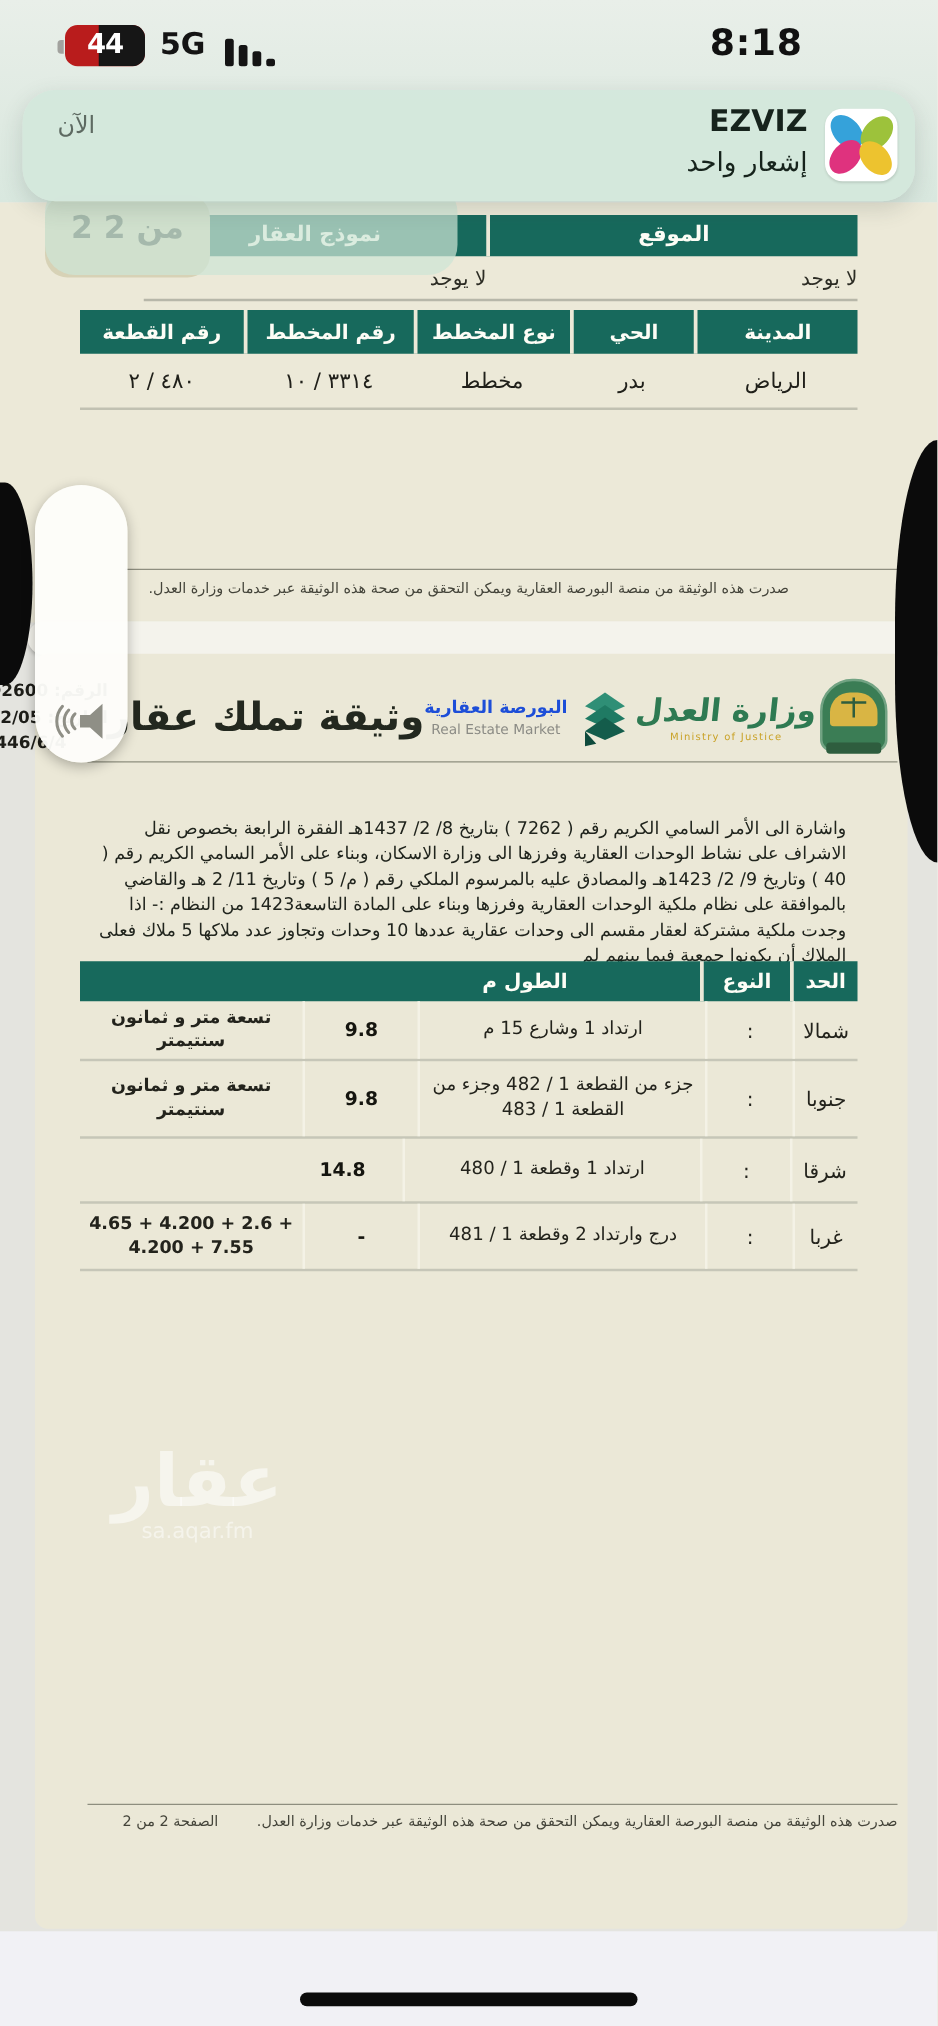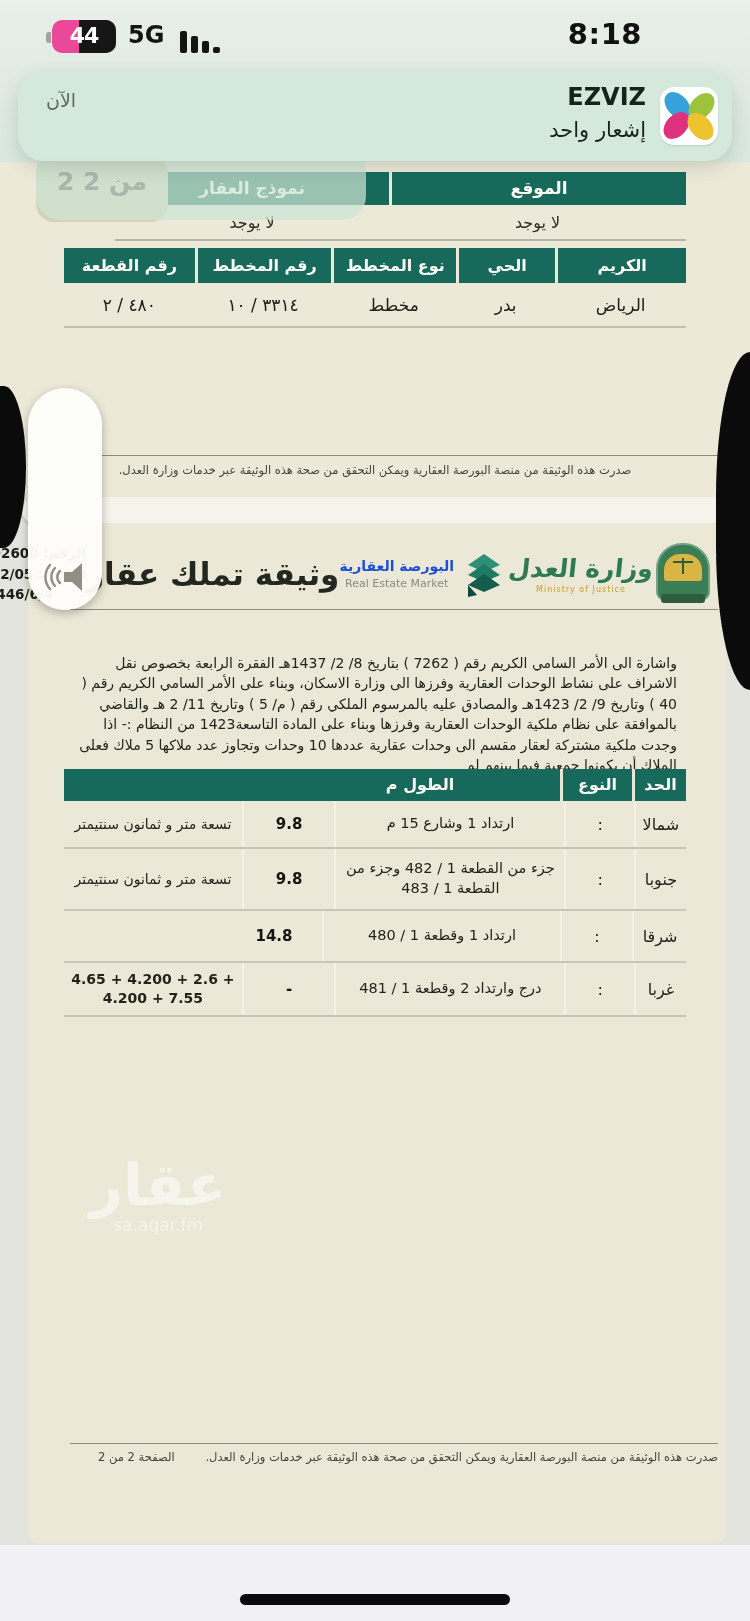--- a/index.html
+++ b/index.html
@@ -11,21 +11,21 @@
     -webkit-font-smoothing:antialiased;
   }
   .abs { position:absolute; }
 
   
   .top-backdrop { left:0; top:0; width:750px; height:162px;
     background:linear-gradient(180deg,#e9efe9 0%,#dfeae2 60%,#d9e8df 100%); }
   .statusbar { left:0; top:0; width:750px; height:70px; z-index:30; }
   .batt-tip { left:46px; top:32px; width:5px; height:11px; background:#a2a29e; border-radius:3px 0 0 3px; }
   .batt-body { left:52px; top:20px; width:64px; height:33px; border-radius:10px;
-    background:#ec4899; overflow:hidden; }
+    background:#b91c1c; overflow:hidden; }
   .batt-fill { right:0; top:0; width:58%; height:100%; background:#161616; }
   .batt-text { left:0; top:0; width:100%; height:100%; color:#fff; font-size:22px; font-weight:bold;
     text-align:center; line-height:32px; letter-spacing:-1px; position:absolute; }
   .net5g { left:128px; top:21px; font-size:24px; font-weight:bold; color:#141414; }
   .sigbars { left:180px; top:23px; height:30px; display:flex; align-items:flex-end; gap:4px; }
   .sigbars i { display:block; width:7px; background:#141414; border-radius:2px; }
   .clock { right:108px; top:17px; font-size:29px; font-weight:bold; color:#111; letter-spacing:0.5px; }
 
   
   .notif-stack2 { left:36px; top:146px; width:330px; height:74px; border-radius:24px;
@@ -57,21 +57,21 @@
     border-radius:40px 0 0 40px / 170px 0 0 170px; z-index:5; position:absolute; }
 
   
   .green { background:#17695c; color:#fdfdf6; }
   .t1a { left:115px; top:10px; width:571px; direction:rtl; position:absolute; }
   .t1a .hrow { display:flex; height:33px; }
   .t1a .hrow div { font-size:17px; font-weight:bold; text-align:center; line-height:33px; }
   .t1a .hrow div:first-child { width:52%; border-left:3px solid #ece9d8; }
   .t1a .hrow div:last-child  { width:48%; }
   .t1a .vrow { display:flex; height:36px; border-bottom:2px solid #b7b7a9; }
-  .t1a .vrow div { font-size:16px; color:#2c2c24; text-align:center; line-height:36px; }
+  .t1a .vrow div { font-size:16px; color:#2c2c24; line-height:36px; }
   .t1a .vrow div:first-child { width:52%; }
   .t1a .vrow div:last-child  { width:48%; }
 
   .t1b { left:64px; top:86px; width:622px; direction:rtl; position:absolute; }
   .t1b .hrow { display:flex; height:35px; }
   .t1b .hrow div { font-size:16px; font-weight:bold; text-align:center; line-height:35px;
     border-left:3px solid #ece9d8; }
   .t1b .hrow div:last-child { border-left:none; }
   .t1b .vrow { display:flex; height:45px; border-bottom:2px solid #c1c1b2; }
   .t1b .vrow div { font-size:17px; color:#20201a; text-align:center; line-height:45px; }
@@ -115,21 +115,21 @@
     font-size:14px; line-height:1.46; color:#20241d; }
 
   .t2 { position:absolute; top:246px; left:36px; width:622px; direction:rtl; }
   .t2 .hrow { display:flex; height:32px; }
   .t2 .hrow div { font-size:16px; font-weight:bold; text-align:center; line-height:32px;
     border-left:3px solid #ebe8d7; }
   .t2 .hrow div:last-child { border-left:none; }
   .t2 .brow { display:flex; align-items:center; border-bottom:2px solid #c6c6b8; }
   .t2 .brow > div { text-align:center; border-left:2px solid #f4f2e6; align-self:stretch;
     display:flex; align-items:center; justify-content:center; }
-  .t2 .brow > div:last-child { border-left:none; }
+  .t2 .brow > div:last-child { border-left:none;font-weight:bold; }
   .w-side{width:54px;} .w-type{width:72px;} .w-desc{width:238px;} .w-len{width:280px;}
   .w-val{width:96px;} .w-words{width:184px;}
   .cell-side { font-size:16px; color:#23231c; }
   .cell-type { font-size:16px; color:#23231c; }
   .cell-desc { font-size:14.5px; color:#23231c; line-height:1.35; padding:4px 6px; }
   .cell-val  { font-size:15px; font-weight:bold; color:#15150f; }
   .cell-words{ font-size:14px; color:#23231c; line-height:1.35; padding:4px 6px; }
   .r1{min-height:48px;} .r2{min-height:62px;} .r3{min-height:52px;} .r4{min-height:54px;}
   .t2 .brow:last-child .cell-words { font-weight:bold; direction:ltr; }
 
@@ -179,21 +179,21 @@
         <div>نموذج العقار</div>
       </div>
       <div class="vrow">
         <div>لا يوجد</div>
         <div>لا يوجد</div>
       </div>
     </div>
 
     <div class="t1b">
       <div class="hrow green">
-        <div class="c0">الكريم</div>
+        <div class="c0">المدينة</div>
         <div class="c1">الحي</div>
         <div class="c2">نوع المخطط</div>
         <div class="c3">رقم المخطط</div>
         <div class="c4">رقم القطعة</div>
       </div>
       <div class="vrow">
         <div class="c0">الرياض</div>
         <div class="c1">بدر</div>
         <div class="c2">مخطط</div>
         <div class="c3">٣٣١٤ / ١٠</div>

